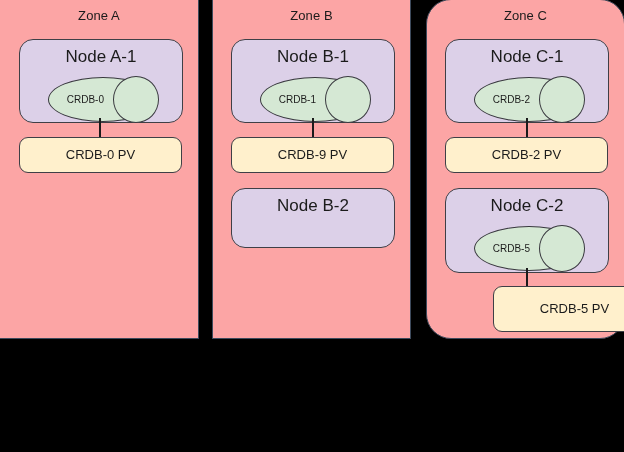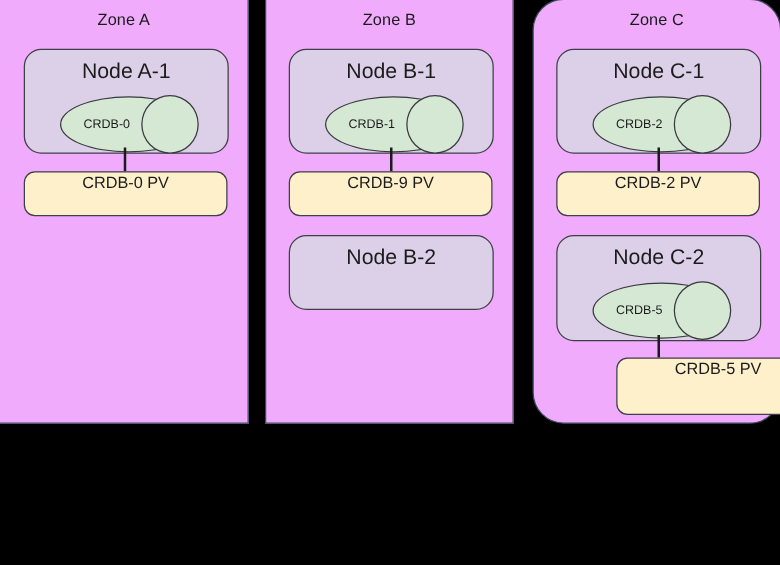--- a/index.html
+++ b/index.html
@@ -13,21 +13,21 @@
     width: 624px;
     height: 452px;
     background: #000000;
     font-family: "Liberation Sans", sans-serif;
     overflow: hidden;
   }
 
   
   .zone {
     position: absolute;
-    background: #f0abfc;
+    background: #fca5a5;
     border: 1px solid #3d4a5c;
     box-sizing: border-box;
   }
   .zone-label {
     position: absolute;
     top: 8px;
     left: 0;
     right: 0;
     text-align: center;
     font-size: 13px;
@@ -96,20 +96,21 @@
   }
 
   
   .pv {
     position: absolute;
     background: #fff0cc;
     border: 1px solid #3f3f46;
     border-radius: 9px;
     box-sizing: border-box;
     display: flex;
+    align-items: center;
     justify-content: center;
   }
   .pv-label {
     font-size: 13px;
     color: #1b1b1b;
     line-height: 16px;
   }
 
   
   .connector {

